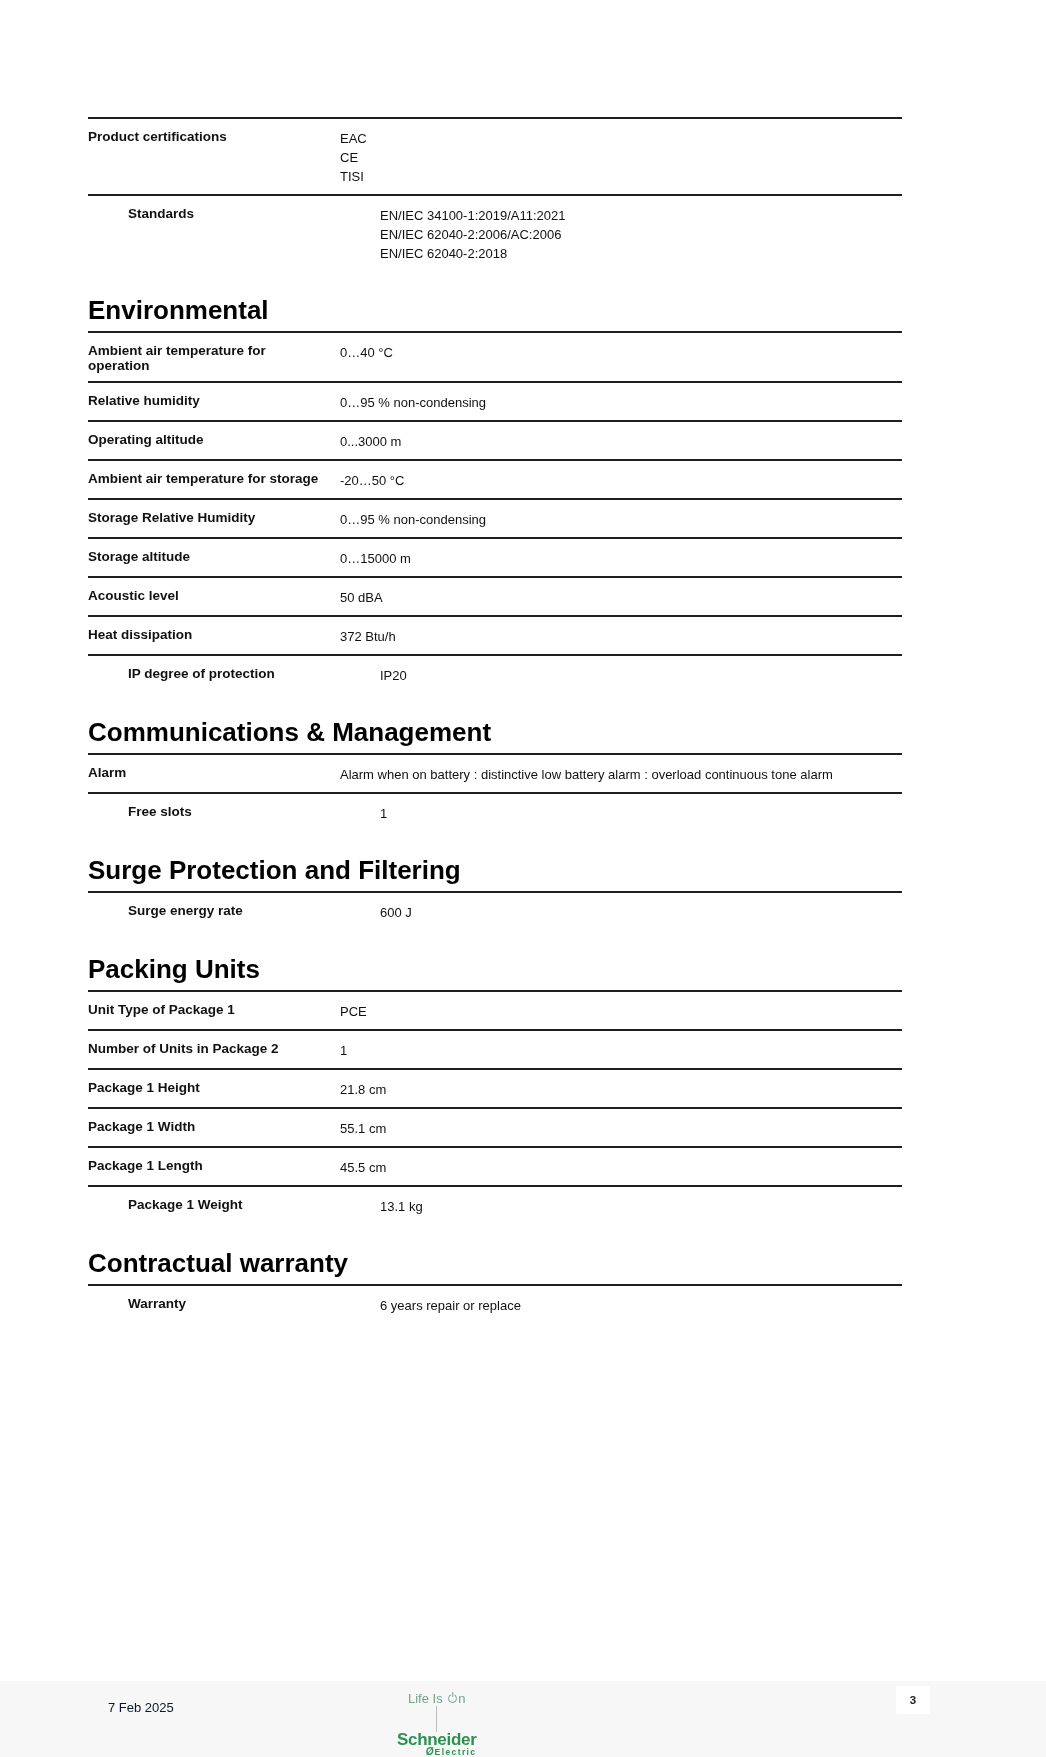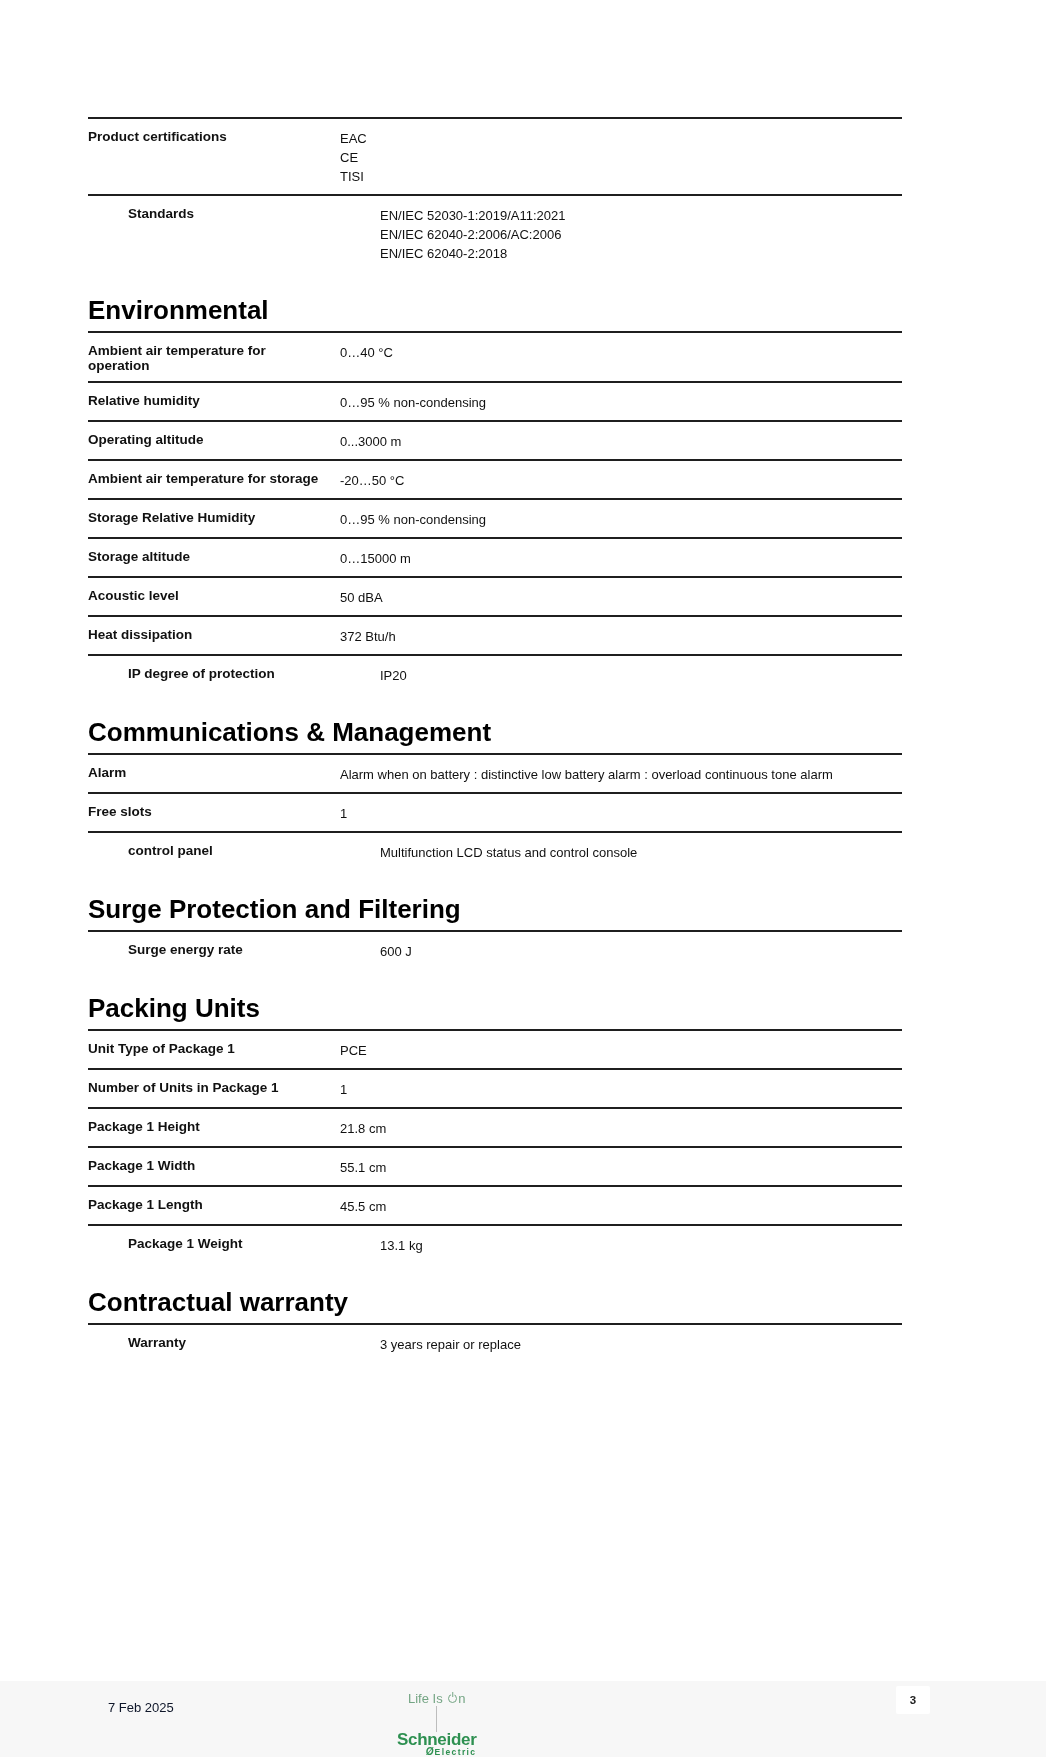--- a/index.html
+++ b/index.html
@@ -155,21 +155,21 @@
         <div class="row-label">Product certifications</div>
         <div class="row-value">
           <div class="value-line">EAC</div>
           <div class="value-line">CE</div>
           <div class="value-line">TISI</div>
         </div>
       </div>
       <div class="row">
         <div class="row-label">Standards</div>
         <div class="row-value">
-          <div class="value-line">EN/IEC 52030-1:2019/A11:2021</div>
+          <div class="value-line">EN/IEC 34100-1:2019/A11:2021</div>
           <div class="value-line">EN/IEC 62040-2:2006/AC:2006</div>
           <div class="value-line">EN/IEC 62040-2:2018</div>
         </div>
       </div>
     </div>
     <h2 class="section-title">Environmental</h2>
     <div class="spec-table">
       <div class="row">
         <div class="row-label">Ambient air temperature for operation</div>
         <div class="row-value">
@@ -232,46 +232,40 @@
         <div class="row-value">
           <div class="value-line">Alarm when on battery : distinctive low battery alarm : overload continuous tone alarm</div>
         </div>
       </div>
       <div class="row">
         <div class="row-label">Free slots</div>
         <div class="row-value">
           <div class="value-line">1</div>
         </div>
       </div>
-      <div class="row">
-        <div class="row-label">control panel</div>
-        <div class="row-value">
-          <div class="value-line">Multifunction LCD status and control console</div>
-        </div>
-      </div>
     </div>
     <h2 class="section-title">Surge Protection and Filtering</h2>
     <div class="spec-table">
       <div class="row">
         <div class="row-label">Surge energy rate</div>
         <div class="row-value">
           <div class="value-line">600 J</div>
         </div>
       </div>
     </div>
     <h2 class="section-title">Packing Units</h2>
     <div class="spec-table">
       <div class="row">
         <div class="row-label">Unit Type of Package 1</div>
         <div class="row-value">
           <div class="value-line">PCE</div>
         </div>
       </div>
       <div class="row">
-        <div class="row-label">Number of Units in Package 1</div>
+        <div class="row-label">Number of Units in Package 2</div>
         <div class="row-value">
           <div class="value-line">1</div>
         </div>
       </div>
       <div class="row">
         <div class="row-label">Package 1 Height</div>
         <div class="row-value">
           <div class="value-line">21.8 cm</div>
         </div>
       </div>
@@ -292,21 +286,21 @@
         <div class="row-value">
           <div class="value-line">13.1 kg</div>
         </div>
       </div>
     </div>
     <h2 class="section-title">Contractual warranty</h2>
     <div class="spec-table">
       <div class="row">
         <div class="row-label">Warranty</div>
         <div class="row-value">
-          <div class="value-line">3 years repair or replace</div>
+          <div class="value-line">6 years repair or replace</div>
         </div>
       </div>
     </div>
   </div>
 
 <div class="footer">
   <div class="footer-date">7 Feb 2025</div>
 
   <div class="brand-logo">
     <span class="life-is-on"><span>Life Is </span><span class="power-icon"></span><span>n</span></span>

